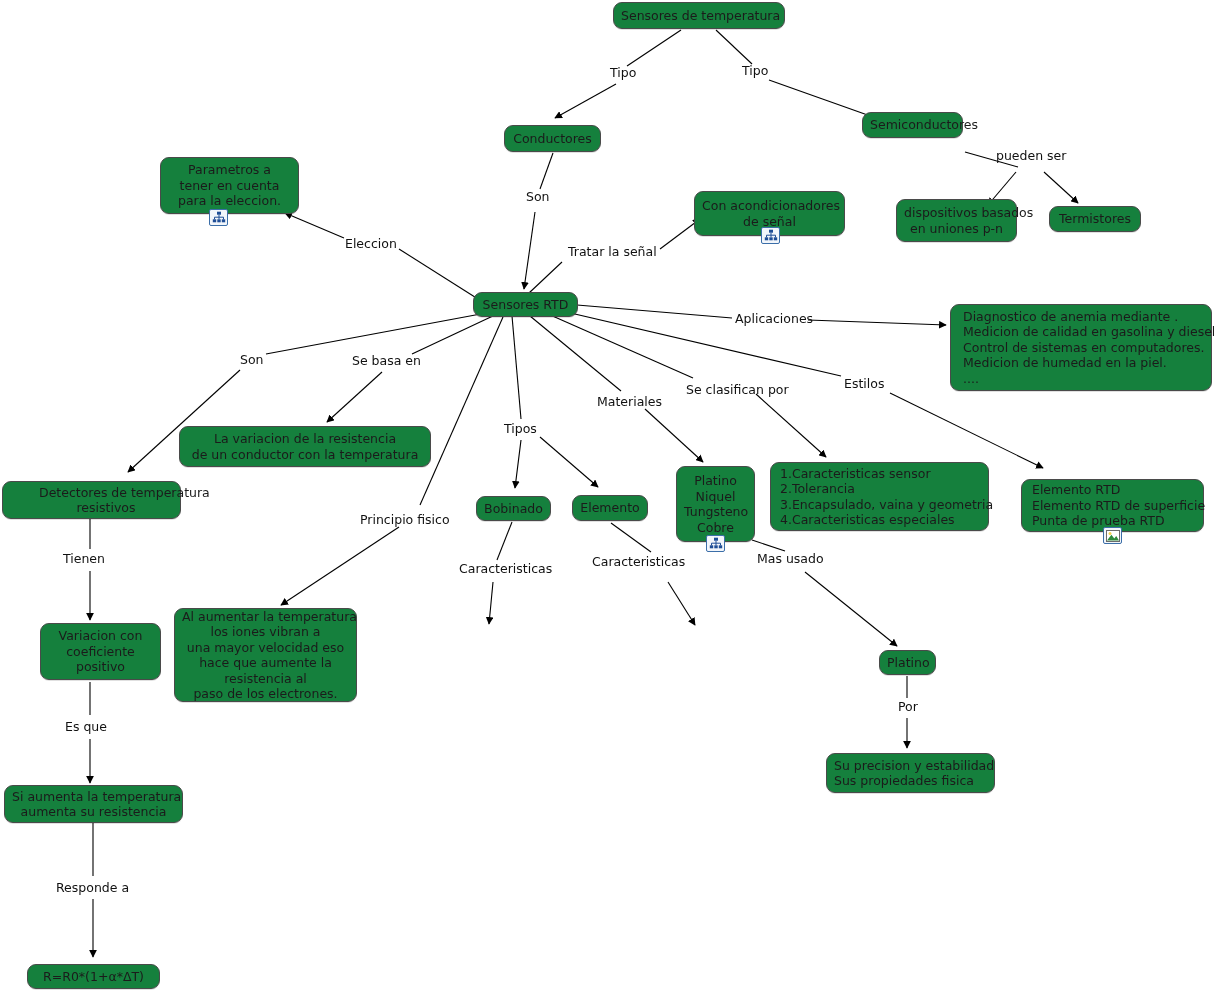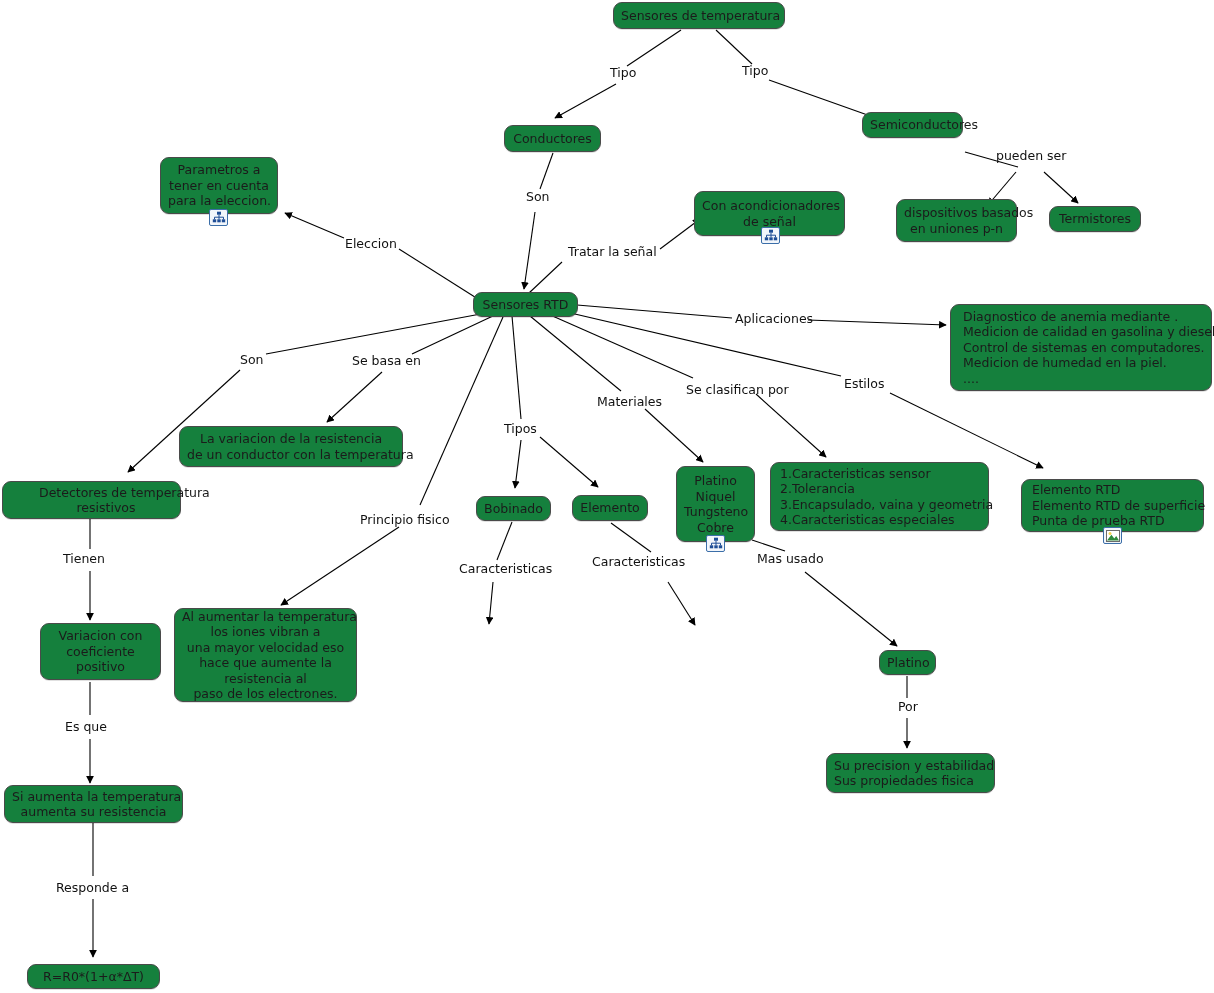--- a/index.html
+++ b/index.html
@@ -170,21 +170,21 @@
 
   <div class="node" style="left:896px; top:199px; width:121px; height:43px;">
     <span class="txt">dispositivos basados
 en uniones p-n</span>
   </div>
 
   <div class="node" style="left:1049px; top:206px; width:92px; height:26px;">
     <span class="txt">Termistores</span>
   </div>
 
-  <div class="node" style="left:160px; top:157px; width:118px; height:57px;">
+  <div class="node" style="left:160px; top:157px; width:139px; height:57px;">
     <span class="txt">Parametros a
 tener en cuenta
 para la eleccion.</span>
   </div>
   <div class="resicon" style="left:209px; top:209px;">
     <svg width="14" height="13" viewBox="0 0 14 13" aria-hidden="true">
       <rect x="5" y="0.7" width="4" height="3" fill="#1f4e96"></rect>
       <line x1="7" y1="3.7" x2="7" y2="6.2" stroke="#1f4e96" stroke-width="1"></line>
       <line x1="2.5" y1="6.2" x2="11.5" y2="6.2" stroke="#1f4e96" stroke-width="1"></line>
       <line x1="2.5" y1="6.2" x2="2.5" y2="8.3" stroke="#1f4e96" stroke-width="1"></line>
@@ -219,21 +219,21 @@
   </div>
 
   <div class="node left" style="left:950px; top:304px; width:262px; height:87px; padding-left:12px;">
     <span class="txt">Diagnostico de anemia mediante .
 Medicion de calidad en gasolina y diesel.
 Control de sistemas en computadores.
 Medicion de humedad en la piel.
 ....</span>
   </div>
 
-  <div class="node" style="left:179px; top:426px; width:224px; height:41px;">
+  <div class="node" style="left:179px; top:426px; width:252px; height:41px;">
     <span class="txt">La variacion de la resistencia
 de un conductor con la temperatura</span>
   </div>
 
   <div class="node" style="left:2px; top:481px; width:179px; height:38px;padding-left:36px;">
     <span class="txt">Detectores de temperatura
 resistivos</span>
   </div>
 
   <div class="node" style="left:40px; top:623px; width:121px; height:57px;">

